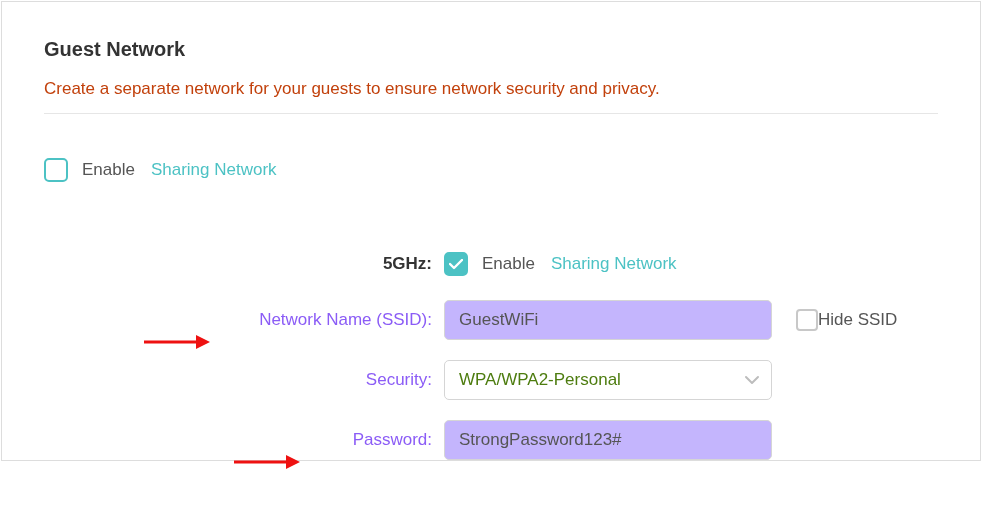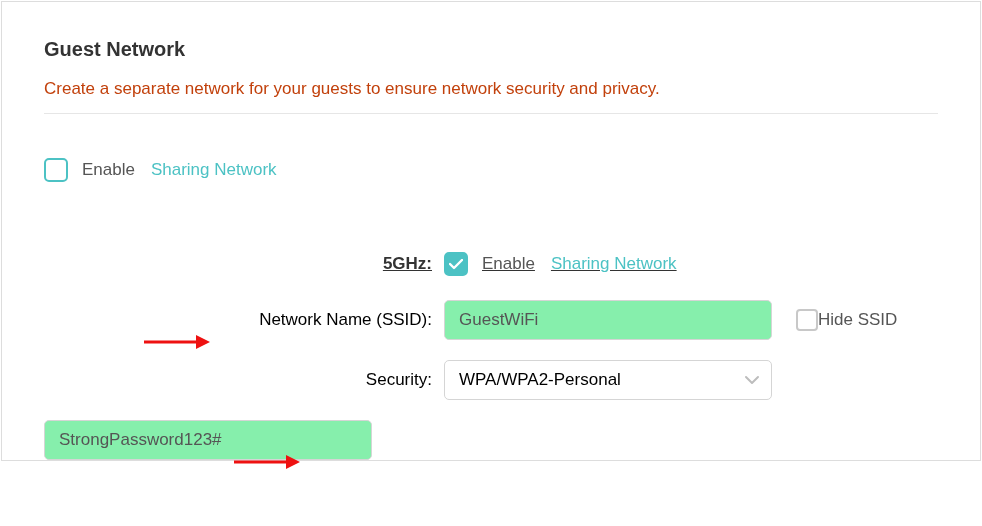--- a/index.html
+++ b/index.html
@@ -46,28 +46,27 @@
     display: flex;
     align-items: center;
     margin-bottom: 20px;
     min-height: 36px;
   }
   .row.band-row {
     margin-bottom: 58px;
   }
   .row.band-row.last-band {
     margin-bottom: 18px;
-    text-decoration: underline;
   }
   .label-col {
     width: 400px;
     text-align: right;
     padding-right: 12px;
     font-size: 17px;
-    color: #000000;
+    color: #8b5cf6;
   }
   .label-col.bold {
     font-weight: 700;
     color: #333;
   }
   .value-col {
     display: flex;
     align-items: center;
     gap: 14px;
   }
@@ -105,34 +104,34 @@
   }
   .text-input {
     width: 328px;
     height: 40px;
     border: 1px solid #d5d5d5;
     border-radius: 5px;
     padding: 0 14px;
     font-size: 17px;
     color: #555;
     outline: none;
-    background: #86efac;
+    background: #c4b5fd;
   }
   .select-wrap {
     position: relative;
     width: 328px;
   }
   .select-input {
     width: 100%;
     height: 40px;
     border: 1px solid #d5d5d5;
     border-radius: 5px;
     padding: 0 38px 0 14px;
     font-size: 17px;
-    color: #000000;
+    color: #4d7c0f;
     background: #fff;
     cursor: pointer;
     display: flex;
     align-items: center;
   }
   .select-chevron {
     position: absolute;
     right: 12px;
     top: 50%;
     transform: translateY(-50%);
@@ -216,20 +215,21 @@
             <span class="select-chevron">
               <svg width="16" height="10" viewBox="0 0 16 10">
                 <path d="M2 2 L8 8 L14 2" stroke="#bdbdbd" stroke-width="2" fill="none" stroke-linecap="round" stroke-linejoin="round"></path>
               </svg>
             </span>
           </div>
         </div>
       </div>
 
       <div class="row">
+        <div class="label-col">Password:</div>
         <div class="value-col">
           <input class="text-input" type="text" value="StrongPassword123#" style="">
         </div>
       </div>
 
     </div>
   </div>
 
   <svg class="arrow" width="70" height="20" style="left:140px; top:330px;">
     <line x1="2" y1="10" x2="58" y2="10" stroke="#e11" stroke-width="3.2"></line>

